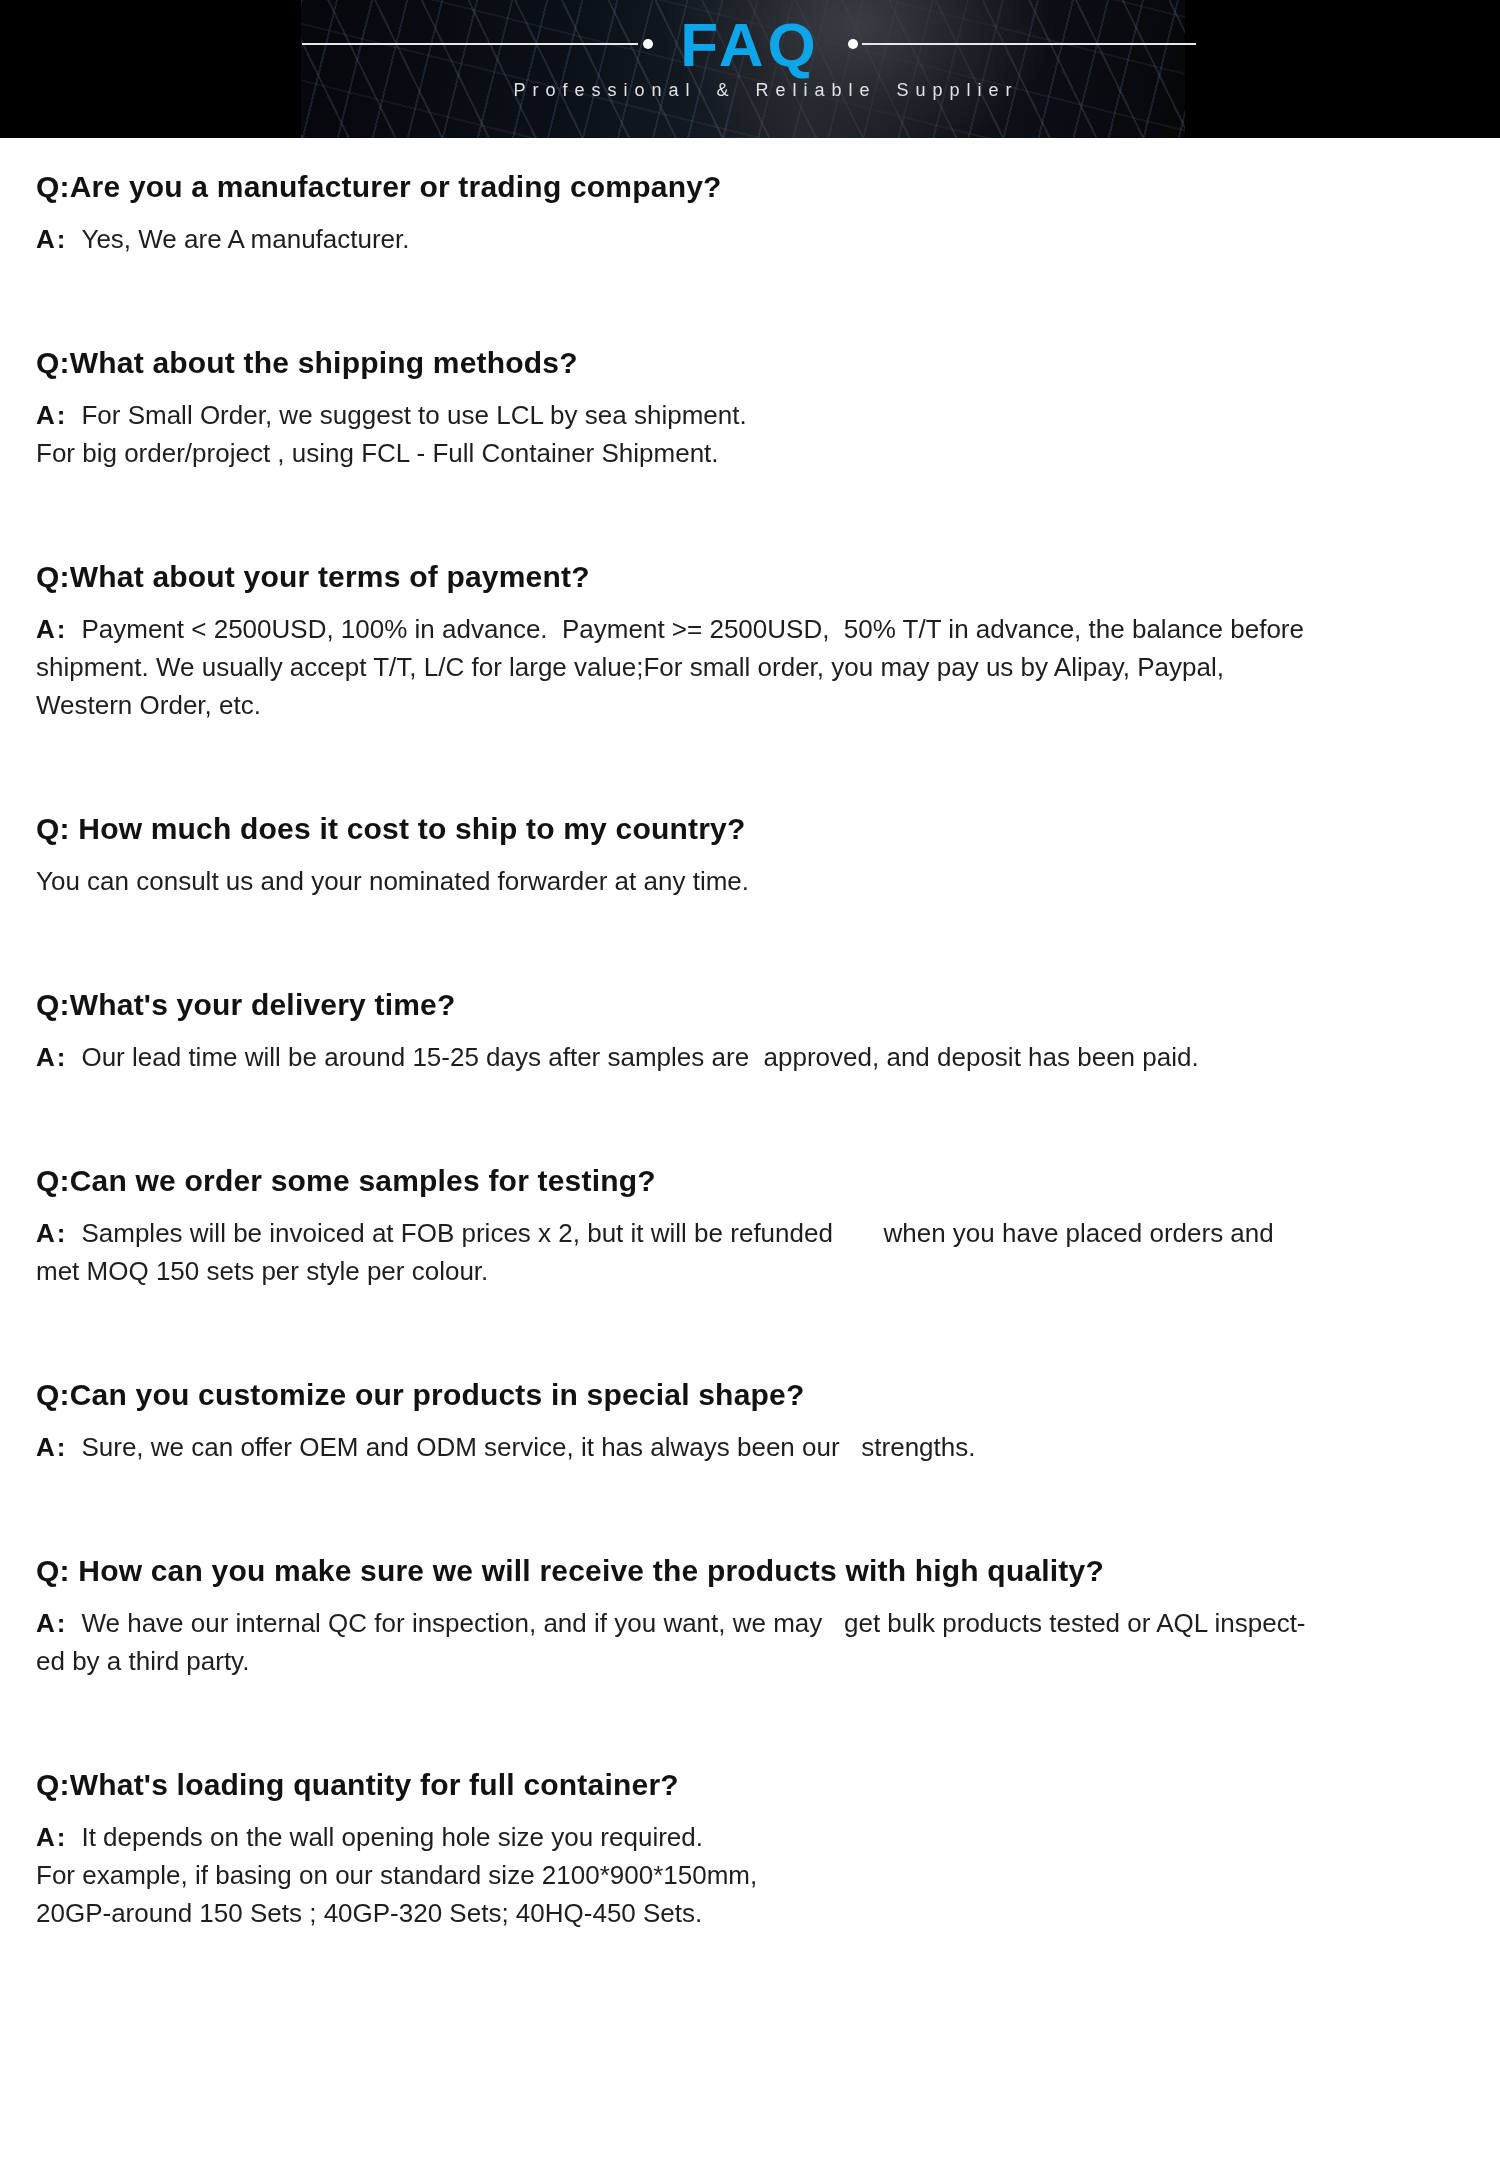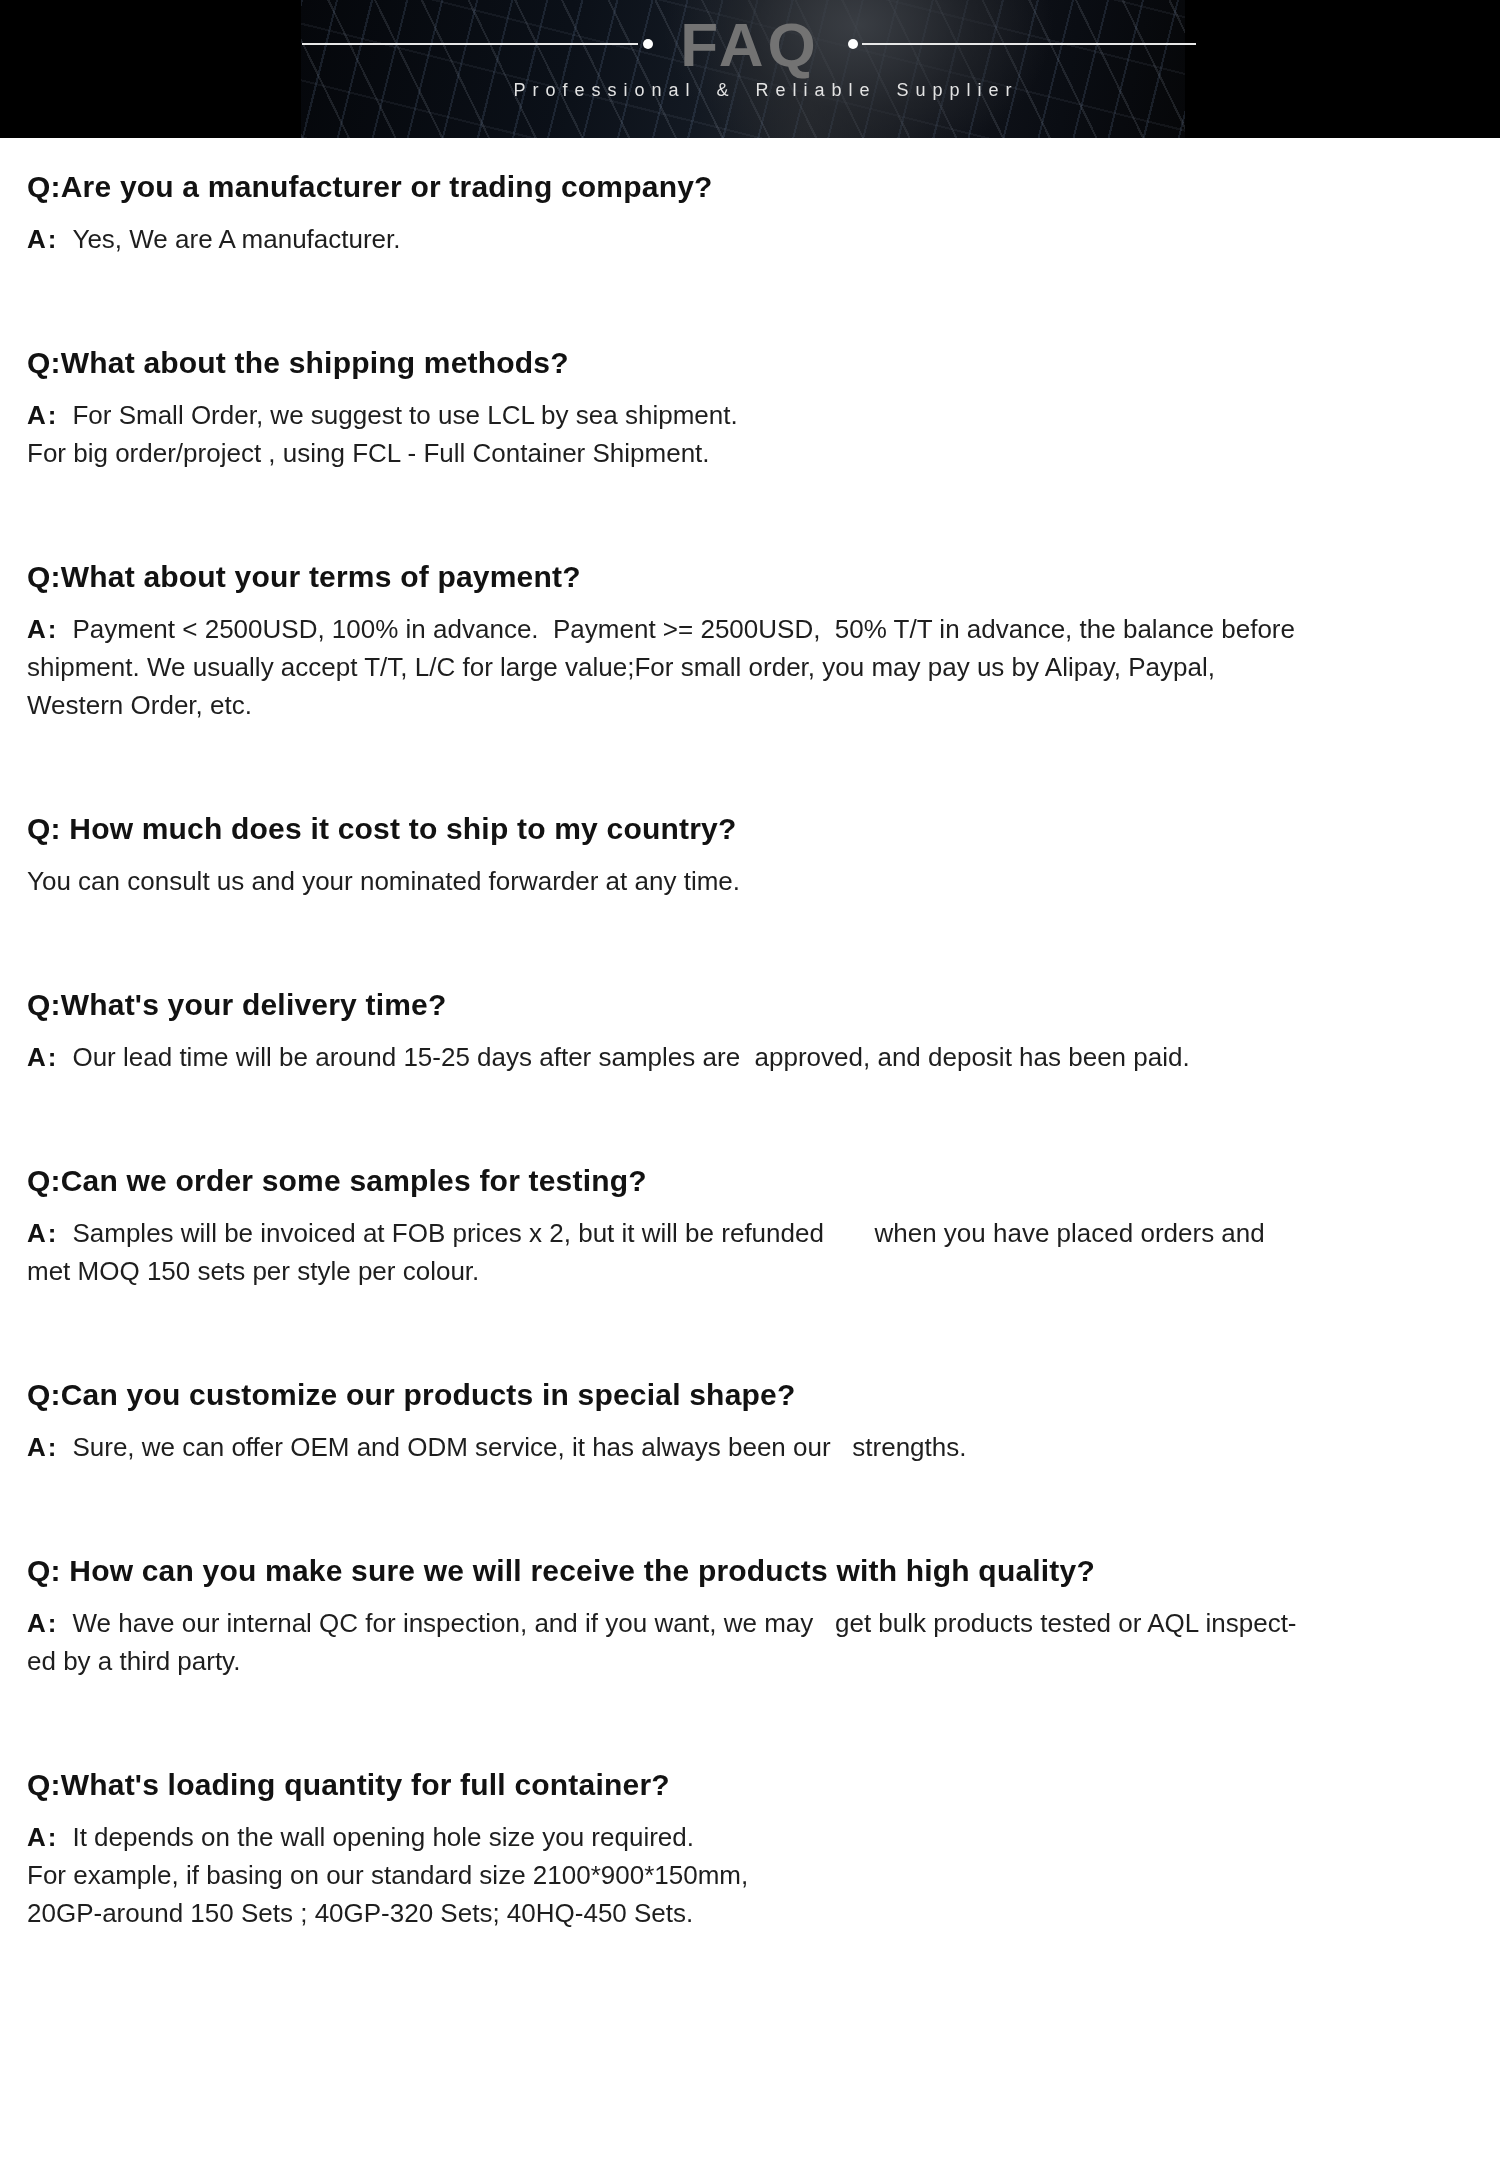--- a/index.html
+++ b/index.html
@@ -45,42 +45,42 @@
     border-radius:50%;
     background:#ffffff;
   }
   .title-dot.left  { left:643px; }
   .title-dot.right { left:848px; }
   .hero-title {
     position:absolute;
     left:0; top:12px;
     width:100%;
     text-align:center;
-    color:#737373;
+    color:#0ea5e9;
     font-size:62px;
     line-height:66px;
     font-weight:700;
     letter-spacing:4px;
   }
   .hero-subtitle {
     position:absolute;
     left:16px; top:79px;
     width:100%;
     text-align:center;
     color:#e3e3e3;
     font-size:18px;
     line-height:22px;
     font-weight:400;
     letter-spacing:7px;
     word-spacing:8px;
   }
 
   
   .faq-list {
-    padding:30px 27px 0 27px;
+    padding:30px 27px 0 36px;
   }
   .qa { margin:0 0 86px 0; }
   .qa:last-child { margin-bottom:0; }
   .q {
     margin:0 0 14px 0;
     font-size:30px;
     line-height:38px;
     font-weight:700;
     color:#121212;
     letter-spacing:0.2px;

